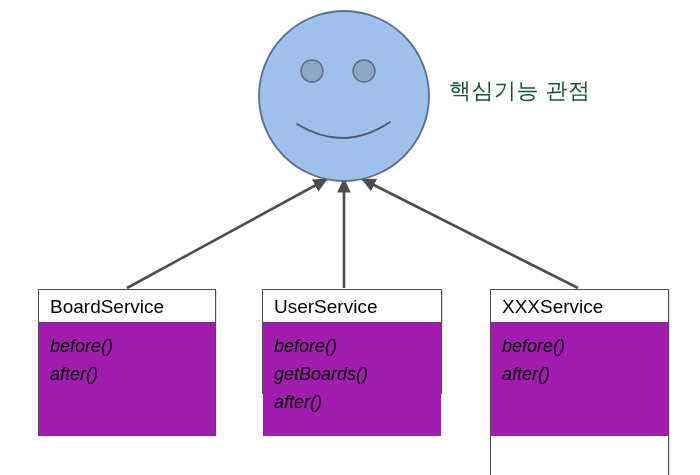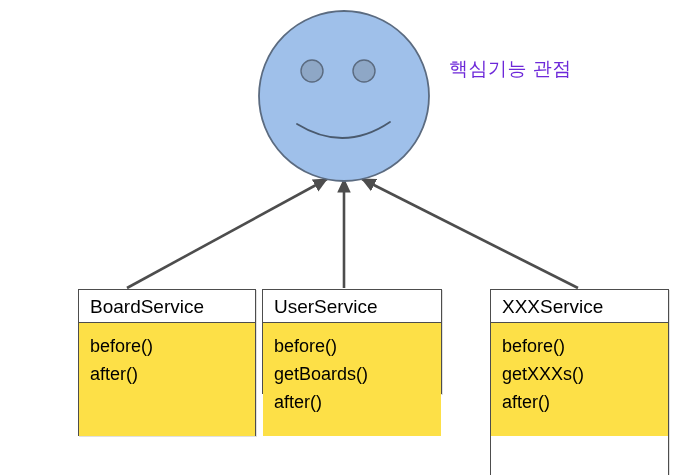--- a/index.html
+++ b/index.html
@@ -39,43 +39,44 @@
     padding-left: 11px;
     font-size: 19px;
     color: #000000;
     background: #ffffff;
     border-bottom: 1px solid #4d4d4d;
     white-space: nowrap;
     overflow: hidden;
   }
   .class-box-body {
     box-sizing: border-box;
-    background: #fde047;
+    background: #a21caf;
     padding: 9px 0 8px 11px;
     height: 113px;
+    font-style: italic;
   }
   .method-row {
     font-size: 18px;
     line-height: 28px;
     color: #000000;
     white-space: nowrap;
   }
 
   
-  #box-board   { left: 38px;  top: 289px; width: 178px; height: 147px; margin-left: 40px; }
+  #box-board   { left: 38px;  top: 289px; width: 178px; height: 147px; }
   #box-user    { left: 262px; top: 289px; width: 180px; height: 105px; }
   #box-xxx     { left: 490px; top: 289px; width: 179px; height: 191px; }
 
   
   #aspect-label {
     position: absolute;
     left: 449px;
-    top: 56px;
-    font-size: 19px;
-    color: #6d28d9;
+    top: 76px;
+    font-size: 22px;
+    color: #14532d;
     white-space: nowrap;
     letter-spacing: 0.5px;
   }
 </style>
 </head>
 <body>
 
 <svg id="diagram-canvas" viewBox="0 0 700 475" xmlns="http://www.w3.org/2000/svg">
 
   <defs>
@@ -114,16 +115,15 @@
     <div class="method-row">before()</div>
     <div class="method-row">getBoards()</div>
     <div class="method-row">after()</div>
   </div>
 </div>
 
 <div class="class-box" id="box-xxx">
   <div class="class-box-header">XXXService</div>
   <div class="class-box-body">
     <div class="method-row">before()</div>
-    <div class="method-row">getXXXs()</div>
     <div class="method-row">after()</div>
   </div>
 </div>
 
 </body></html>

